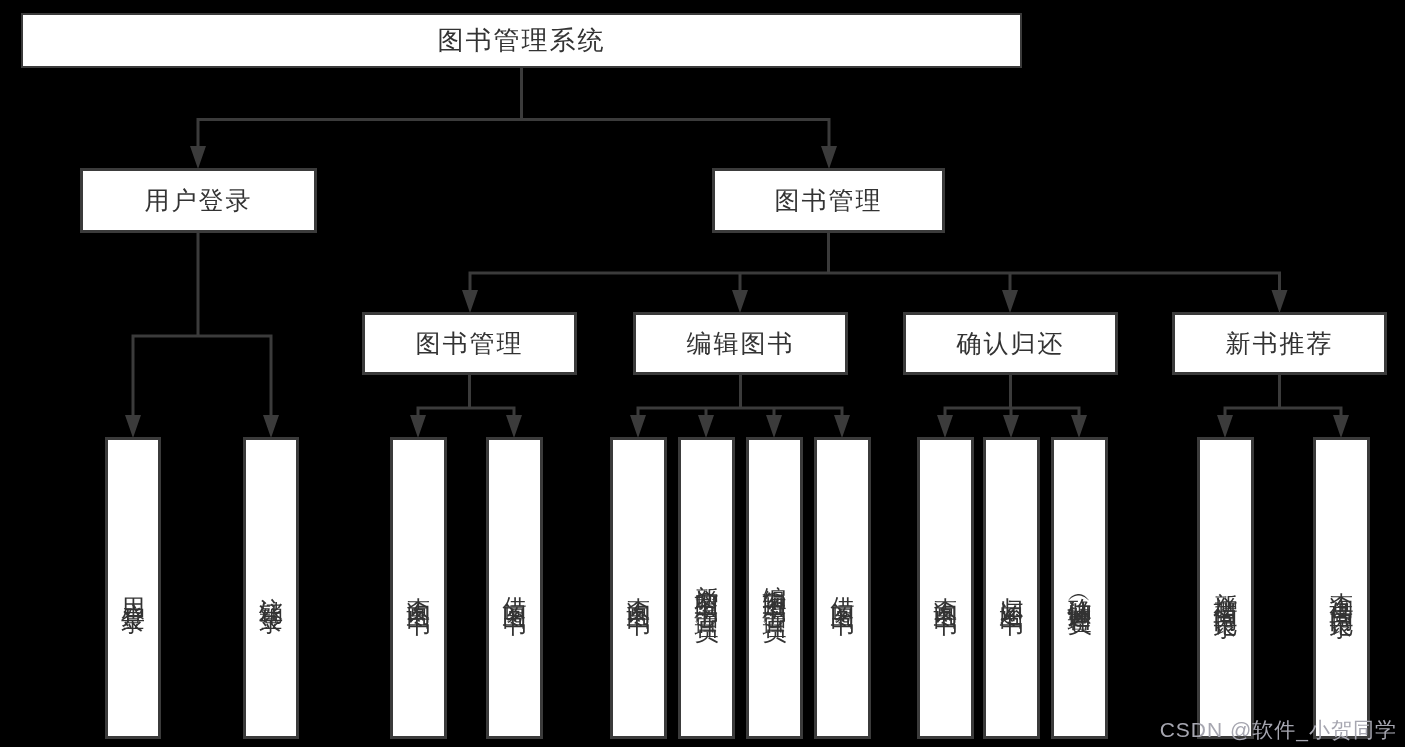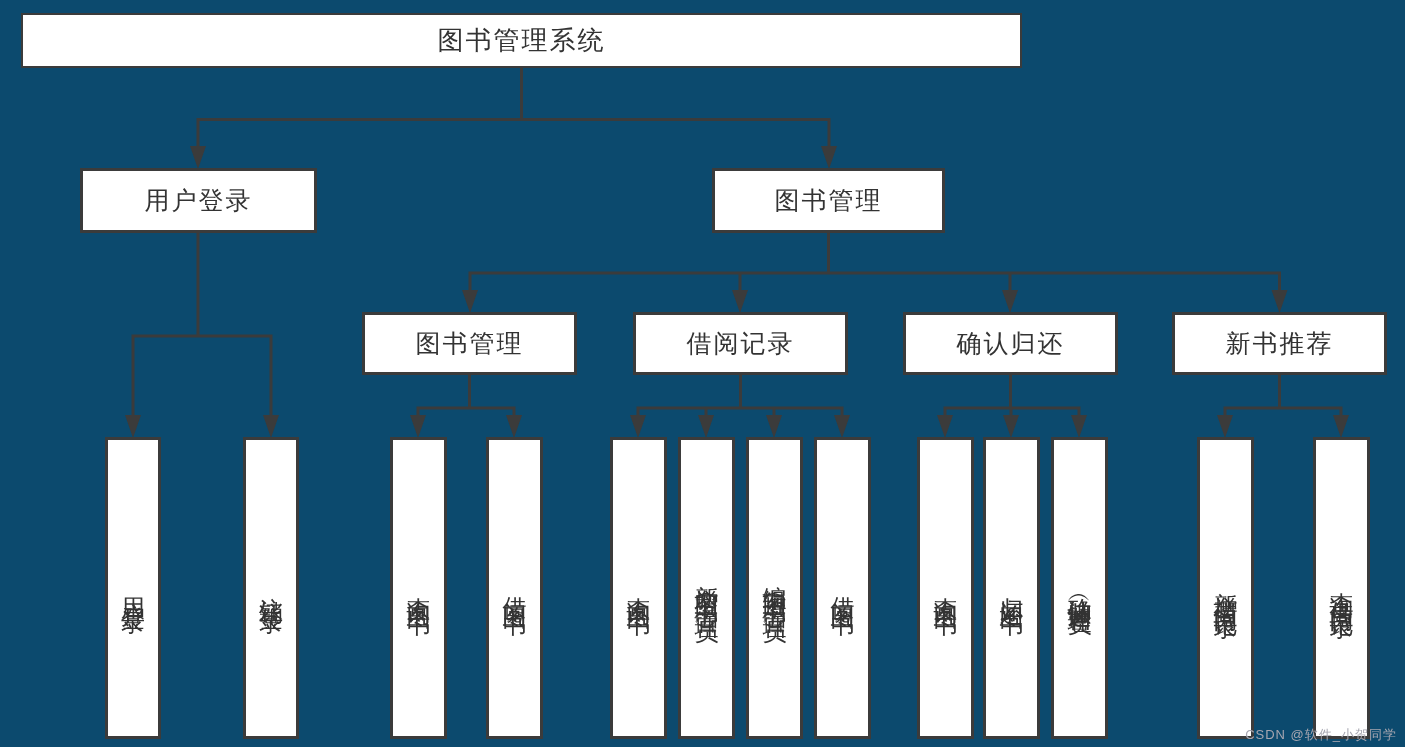--- a/index.html
+++ b/index.html
@@ -1,37 +1,37 @@
 <!DOCTYPE html>
 <html><head>
 <meta charset="utf-8">
 <style>
   html,body { margin:0; padding:0; background:#ffffff; }
   .canvas {
-    position:relative; width:1405px; height:747px; background:#0c4a6e;
+    position:relative; width:1405px; height:747px; background:#000000;
     overflow:hidden;
     font-family:"Liberation Sans","DejaVu Sans",sans-serif;
     color:#333333;
   }
   svg.connectors { position:absolute; left:0; top:0; width:1405px; height:747px; }
   .box {
     position:absolute; box-sizing:border-box; background:#ffffff;
     border:3px solid #3b3b3b; display:flex; align-items:center; justify-content:center;
     color:#333333;
   }
   .hbox { font-size:25px; letter-spacing:2px; white-space:nowrap; }
   .root-box { border-width:2px; font-size:26px; }
   .vbox {
     font-size:24px; letter-spacing:5px;
     writing-mode:vertical-rl; text-orientation:mixed;
     line-height:1.0;
   }
   .watermark {
     position:absolute; right:8px; bottom:3px;
-    font-size:13px; letter-spacing:1px; color:#a6a6b0; white-space:nowrap;
+    font-size:21px; letter-spacing:1px; color:#a6a6b0; white-space:nowrap;
   }
 </style>
 </head>
 <body>
 
 <div class="canvas">
 
   <svg class="connectors" viewBox="0 0 1405 747" xmlns="http://www.w3.org/2000/svg">
 
     <path fill="none" stroke="#3b3b3b" stroke-width="3" d="M521.5 68 V119.5
@@ -97,21 +97,21 @@
     <span>用户登录</span>
   </div>
   <div class="box hbox" style="left:712px; top:168px; width:233px; height:65px;font-family:Liberation Serif, serif;">
     <span>图书管理</span>
   </div>
 
   <div class="box hbox" style="left:362px; top:312px; width:215px; height:63px;">
     <span>图书管理</span>
   </div>
   <div class="box hbox" style="left:633px; top:312px; width:215px; height:63px;">
-    <span>借阅记录</span>
+    <span>编辑图书</span>
   </div>
   <div class="box hbox" style="left:903px; top:312px; width:215px; height:63px;">
     <span>确认归还</span>
   </div>
   <div class="box hbox" style="left:1172px; top:312px; width:215px; height:63px;">
     <span>新书推荐</span>
   </div>
 
   <div class="box vbox" style="left:105px; top:437px; width:56px; height:302px;">
     <span>用户登录</span>

